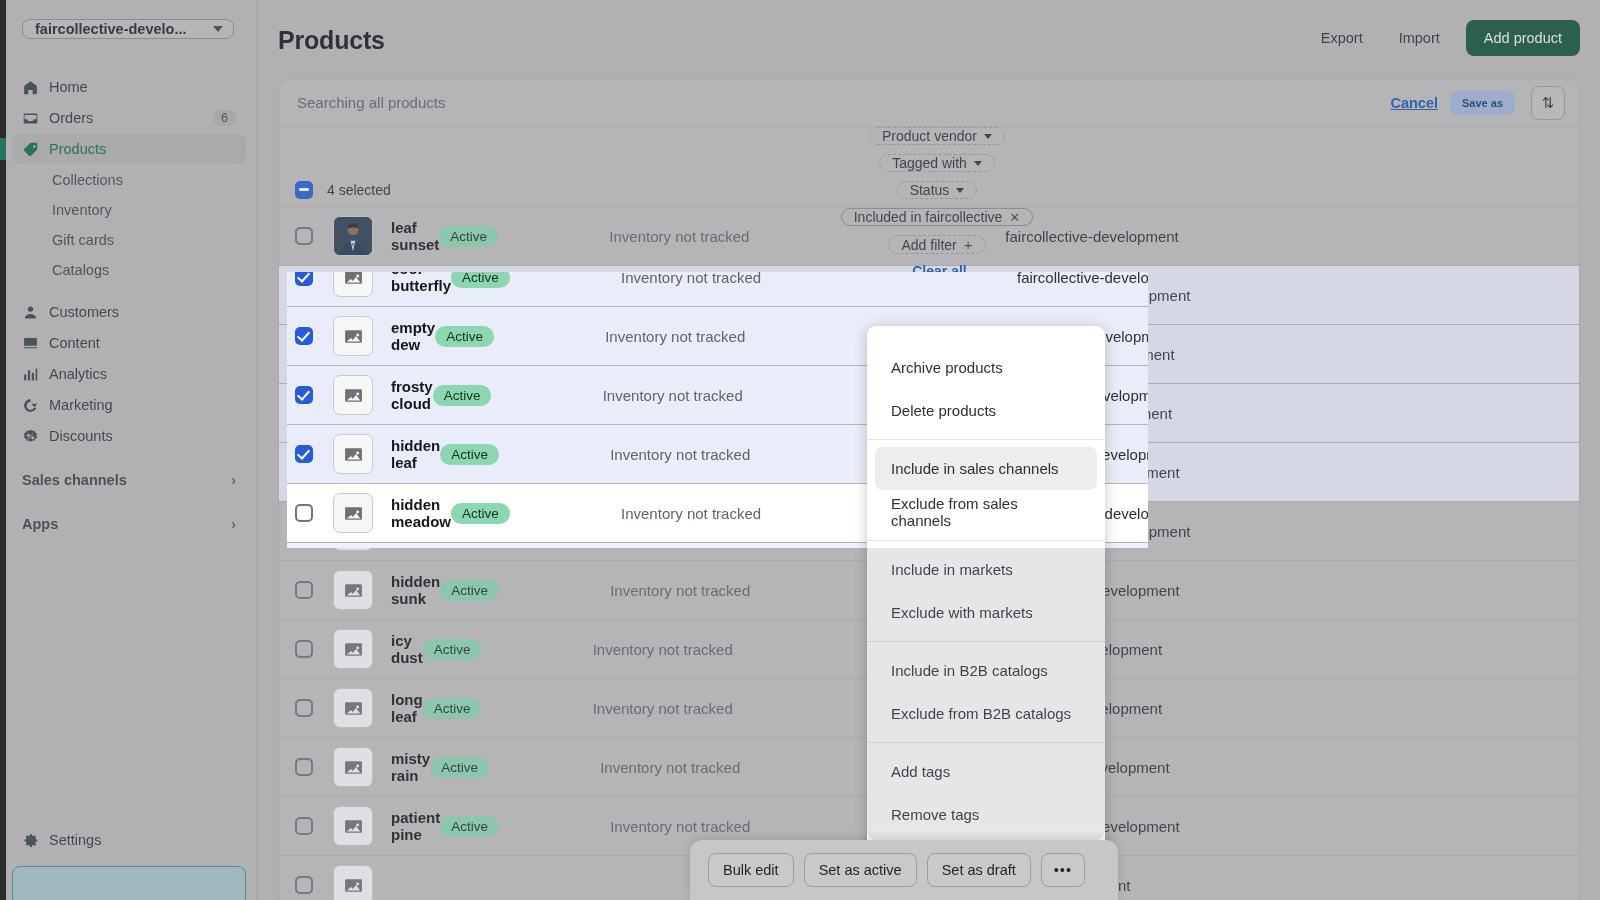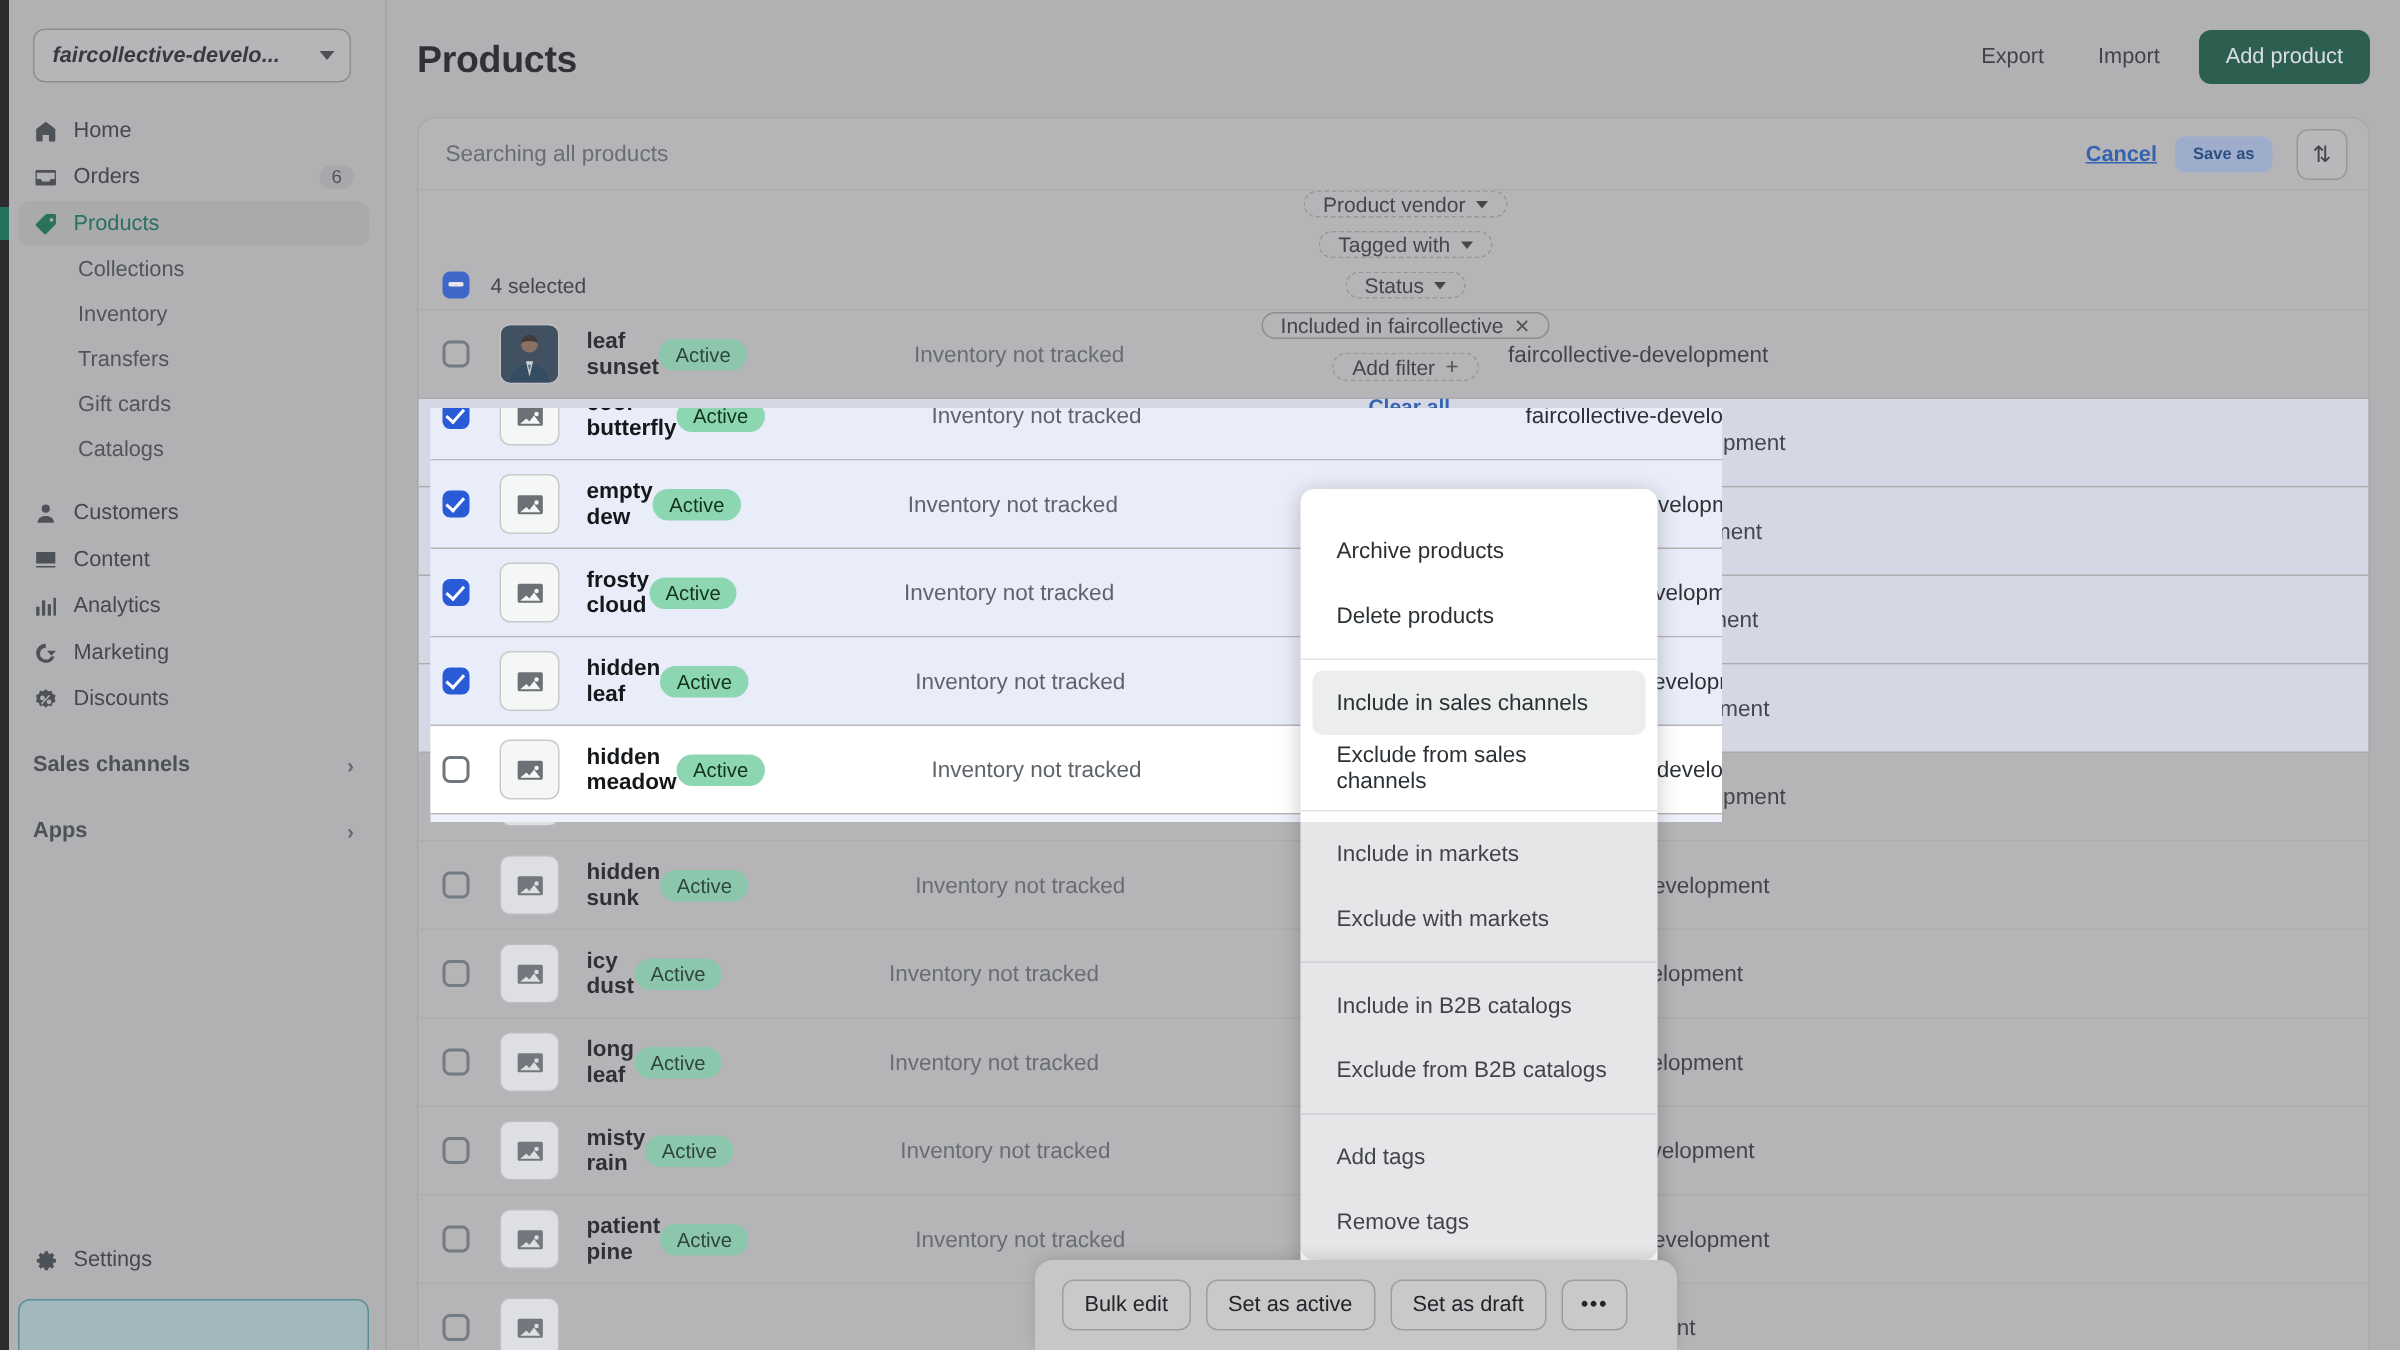--- a/index.html
+++ b/index.html
@@ -20,24 +20,24 @@
   #spotlight-inner { position:absolute; left:287px; top:272px; width:861px; height:276px; z-index:42; overflow:hidden; }
 
   
   #sidebar {
     position:absolute; left:0; top:0; width:258px; height:900px;
     background:#bcbcbc; border-right:1px solid #a8a8a8; z-index:10;
   }
   #edge { position:absolute; left:0; top:0; width:6px; height:900px; background:#111; }
   #edge-green { position:absolute; left:0; top:138px; width:6px; height:22px; background:#0b6b4f; }
   .store-switch {
-    position:absolute; left:22px; top:19px; width:212px; height:36px;
+    position:absolute; left:22px; top:19px; width:212px; height:20px;
     border:1px solid #8e8e8e; border-radius:8px; background:#c2c2c2;
     display:flex; align-items:center; padding:0 10px 0 12px; gap:6px;
-    font-size:14.5px; font-weight:700; color:#1f2428;font-style:italic;
+    font-size:14.5px; font-weight:700; color:#1f2428;
   }
   .store-switch .nm { flex:1; white-space:nowrap; overflow:hidden; }
   .caret { width:0;height:0;border-left:5px solid transparent;border-right:5px solid transparent;border-top:6px solid #3b3f44; }
 
   .nav { position:absolute; left:12px; top:72px; width:234px; }
   .nav-item {
     display:flex; align-items:center; height:30px; padding:0 10px 0 10px;
     border-radius:8px; font-size:14.5px; color:#303538; gap:10px; margin-bottom:1px;
   }
   .nav-item.active { background:#b2b2b2; color:#0f6b4b; font-weight:400; }
@@ -223,23 +223,20 @@
             </svg>
         </span>
         <span class="lbl">Products</span>
       </div>
 
       <div class="nav-sub">
         <span>Collections</span>
       </div>
       <div class="nav-sub">
         <span>Inventory</span>
-      </div>
-      <div class="nav-sub">
-        <span>Transfers</span>
       </div>
       <div class="nav-sub">
         <span>Gift cards</span>
       </div>
       <div class="nav-sub">
         <span>Catalogs</span>
       </div>
 
       <div class="nav-gap"></div>
 

